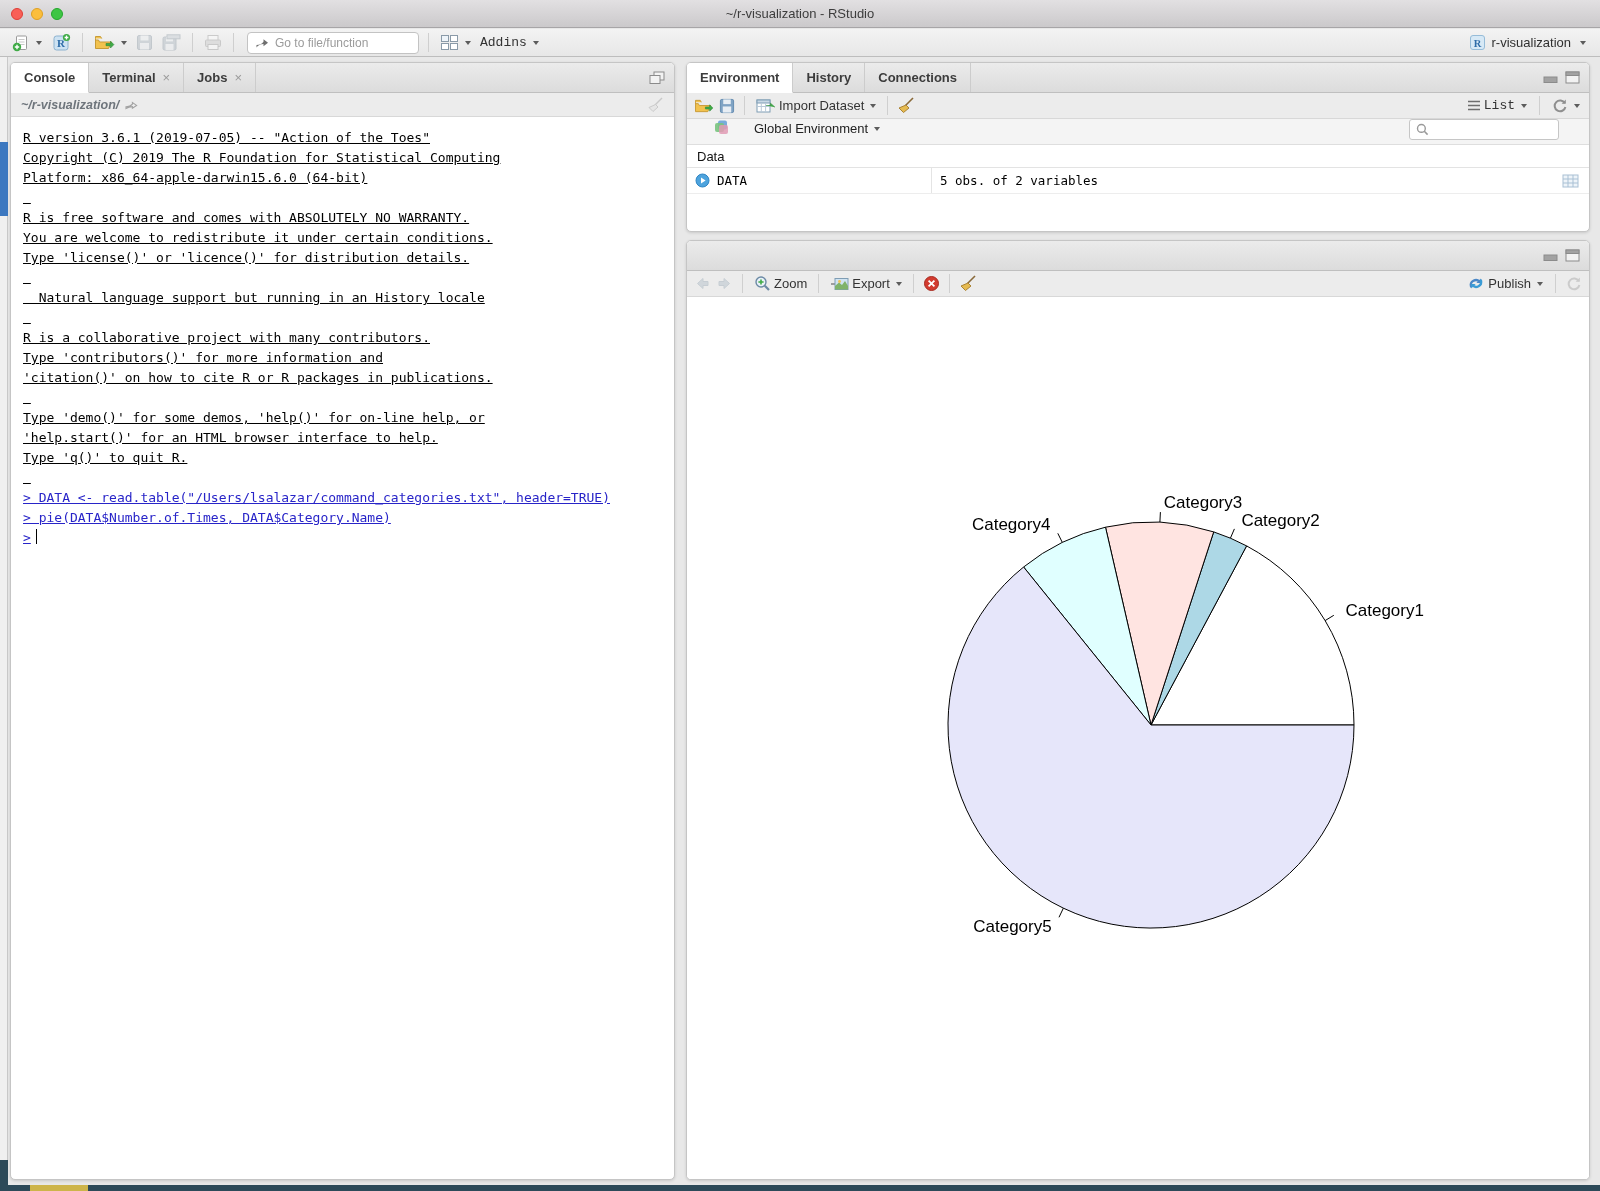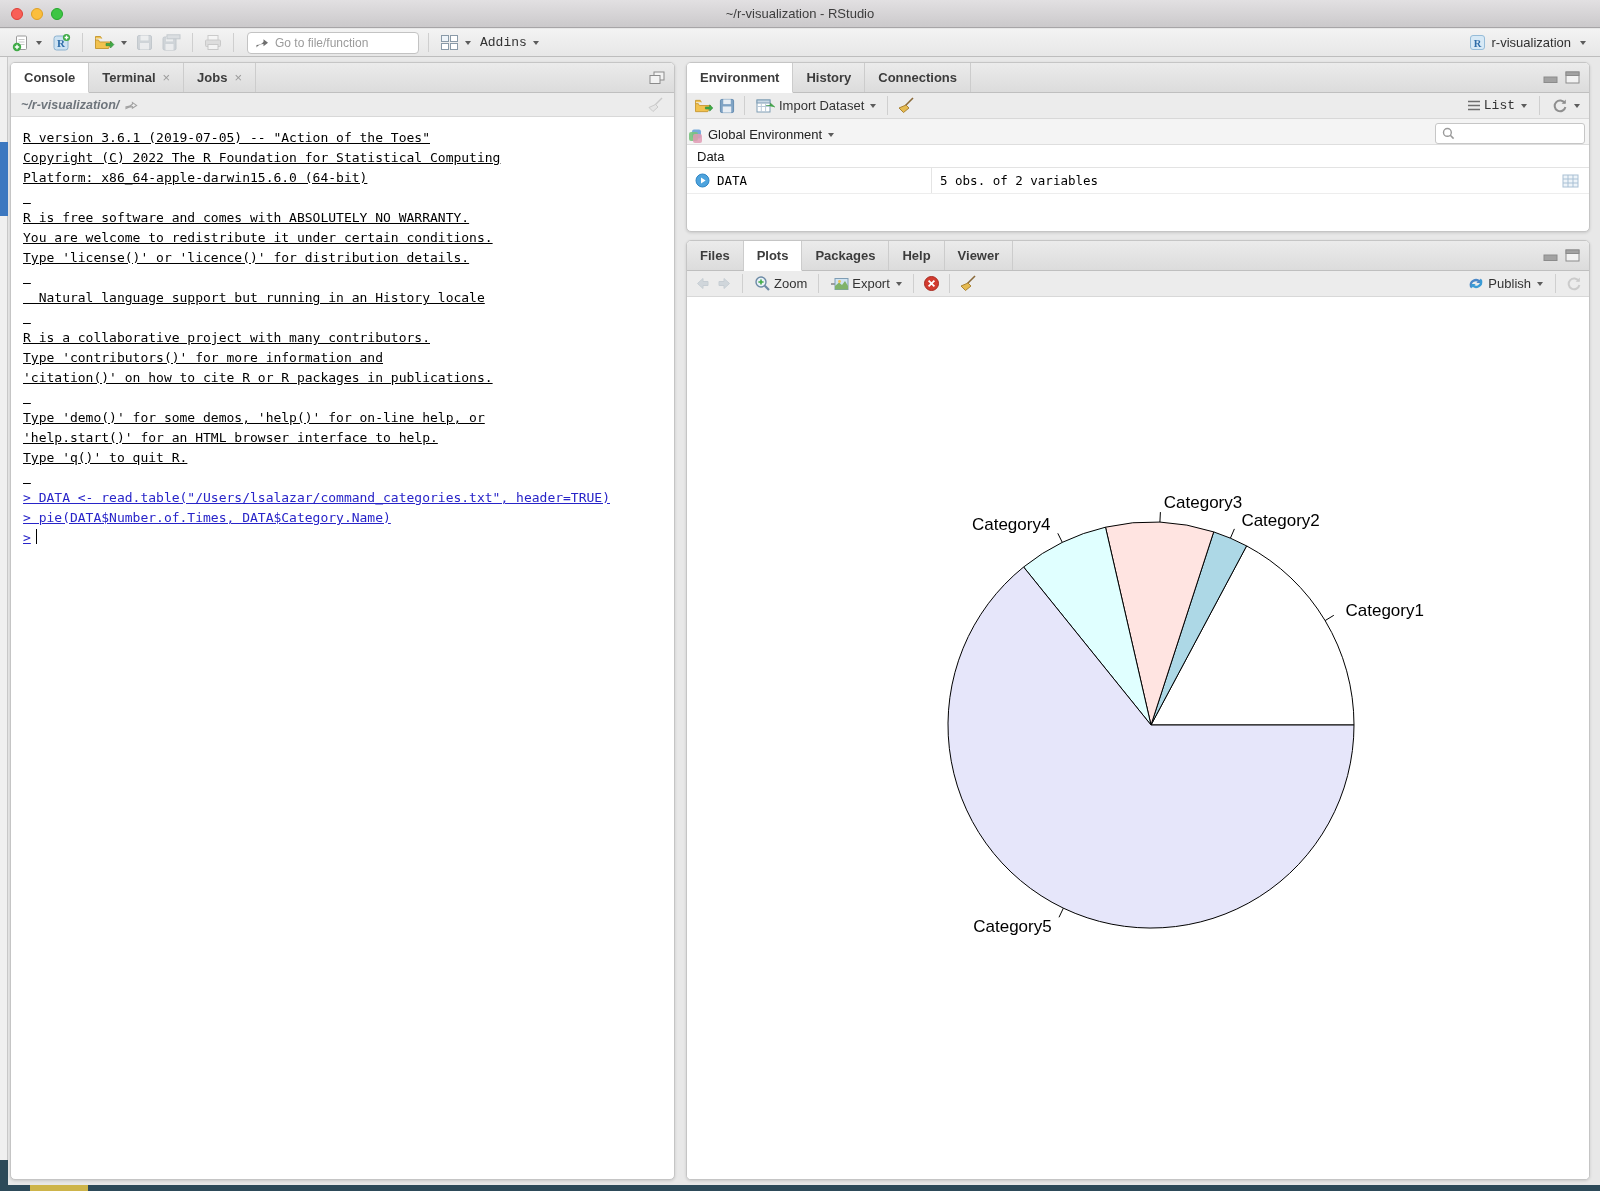--- a/index.html
+++ b/index.html
@@ -60,21 +60,21 @@
   
   .subbar{ height:24px; background:#ececec; border-bottom:1px solid #d8d8d8;
            display:flex; align-items:center; padding:0 10px; gap:6px; }
   .cwd{ font-size:12.5px; font-weight:700; color:#6e757c;font-style:italic; }
   .console-body{ padding:11px 12px; cursor:text; }
   .cline{ font-family:"DejaVu Sans Mono",monospace; font-size:13px; line-height:20px; color:#000; white-space:pre;text-decoration:underline; }
   .cline.cmd{ color:#2824c8; }
   .cursor{ display:inline-block; width:1.5px; height:15px; background:#000; vertical-align:-2px; margin-left:5px;}
   
   .scope-row{ height:26px; background:#f4f4f4; border-bottom:1px solid #dedede;
-              display:flex; align-items:flex-end; padding:0 0; gap:2px; font-size:13px; color:#222;}
+              display:flex; align-items:flex-start; padding:0 26px; gap:22px; font-size:13px; color:#222;}
   .envsearch{ margin-left:auto; display:flex; align-items:center; gap:5px; background:#fff;
               border:1px solid #c6c6c6; border-radius:3px; height:21px; width:150px; padding:0 6px; margin-right:4px;}
   .envsearch input{ border:none; outline:none; width:100%; font-size:12px; background:transparent;}
   .section-row{ height:23px; display:flex; align-items:center; padding:0 10px; font-size:13px; color:#111;
                 background:#fff; border-bottom:1px solid #e3e3e3;}
   .env-row{ height:26px; display:flex; align-items:center; border-bottom:1px solid #ededed; background:#fff;}
   .obj-cell-name{ width:245px; display:flex; align-items:center; gap:7px; padding:0 8px; height:100%;
                   border-right:1px solid #e4e4e4; }
   .mono13{ font-family:"DejaVu Sans Mono",monospace; font-size:12.5px; color:#000; }
   .obj-cell-val{ flex:1; padding:0 8px; }
@@ -247,21 +247,21 @@
         <span class="icon disabled">
           <svg width="17" height="16" viewBox="0 0 17 16">
               <line x1="15" y1="1" x2="8" y2="8" stroke="#9b9b9b" stroke-width="1.5"></line>
               <path d="M8.5 7.5 L11 10 L6 14.5 L2 10.5 Z" fill="#dfdfdf" stroke="#9b9b9b"></path>
             </svg>
         </span>
       </span>
     </div>
     <div class="console-body" id="console-body">
         <div class="cline">R version 3.6.1 (2019-07-05) -- "Action of the Toes"</div>
-        <div class="cline">Copyright (C) 2022 The R Foundation for Statistical Computing</div>
+        <div class="cline">Copyright (C) 2019 The R Foundation for Statistical Computing</div>
         <div class="cline">Platform: x86_64-apple-darwin15.6.0 (64-bit)</div>
         <div class="cline">&nbsp;</div>
         <div class="cline">R is free software and comes with ABSOLUTELY NO WARRANTY.</div>
         <div class="cline">You are welcome to redistribute it under certain conditions.</div>
         <div class="cline">Type 'license()' or 'licence()' for distribution details.</div>
         <div class="cline">&nbsp;</div>
         <div class="cline">  Natural language support but running in an History locale</div>
         <div class="cline">&nbsp;</div>
         <div class="cline">R is a collaborative project with many contributors.</div>
         <div class="cline">Type 'contributors()' for more information and</div>
@@ -401,37 +401,20 @@
         <svg width="17" height="14" viewBox="0 0 17 14">
             <rect x="1" y="1" width="15" height="12" fill="#eef4f9" stroke="#a9c0d4"></rect>
             <path d="M1 5h15M1 9h15M6 1v12M11 1v12" stroke="#a9c0d4"></path>
           </svg>
       </span>
     </div>
   </div>
 
   <div class="pane" id="plots-pane">
     <div class="tabbar">
-      <div class="tabs-host" style="display:flex">
-          <div class="tab">
-            <span>Files</span>
-          </div>
-          <div class="tab active">
-            <span>Plots</span>
-          </div>
-          <div class="tab">
-            <span>Packages</span>
-          </div>
-          <div class="tab">
-            <span>Help</span>
-          </div>
-          <div class="tab">
-            <span>Viewer</span>
-          </div>
-        </div>
       <div class="pane-winbtns">
         <span class="icon">
           <svg width="15" height="13" viewBox="0 0 15 13">
               <rect x="1" y="6" width="13" height="5.5" fill="#a2a2a2" stroke="#8b8b8b"></rect>
             </svg>
         </span>
         <span class="icon">
           <svg width="15" height="13" viewBox="0 0 15 13">
               <rect x="1" y="1" width="13" height="11" fill="#f2f2f2" stroke="#8b8b8b"></rect>
               <rect x="1" y="1" width="13" height="3.5" fill="#a2a2a2" stroke="#8b8b8b"></rect>

